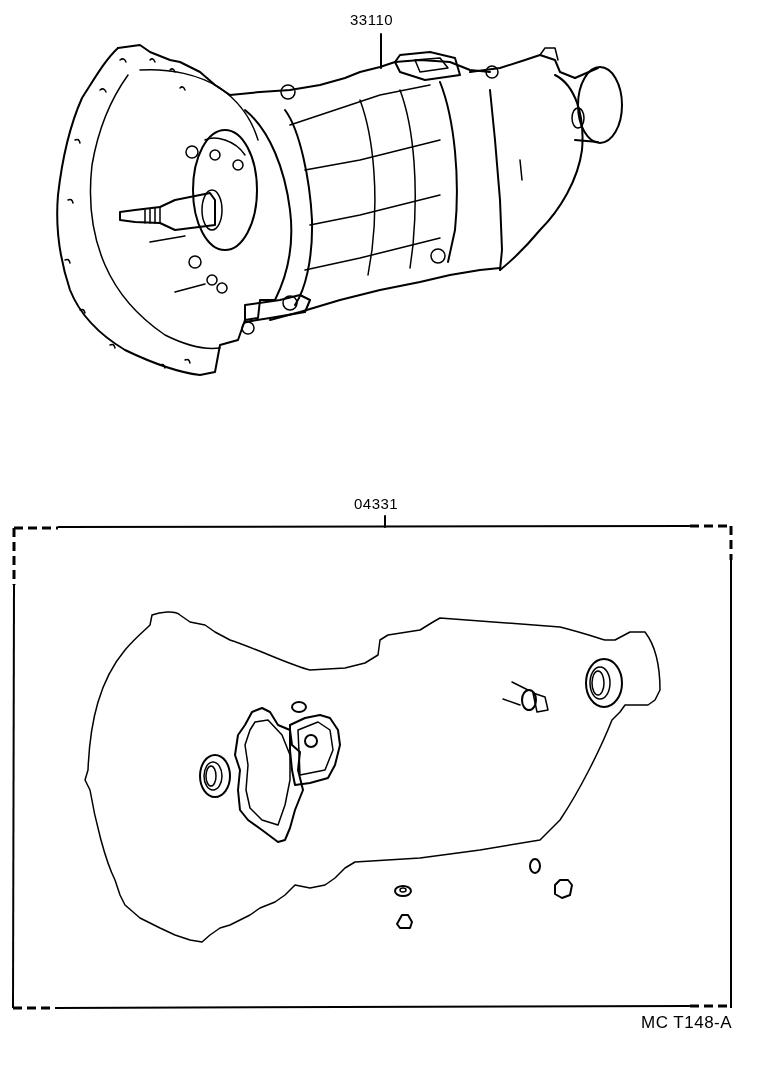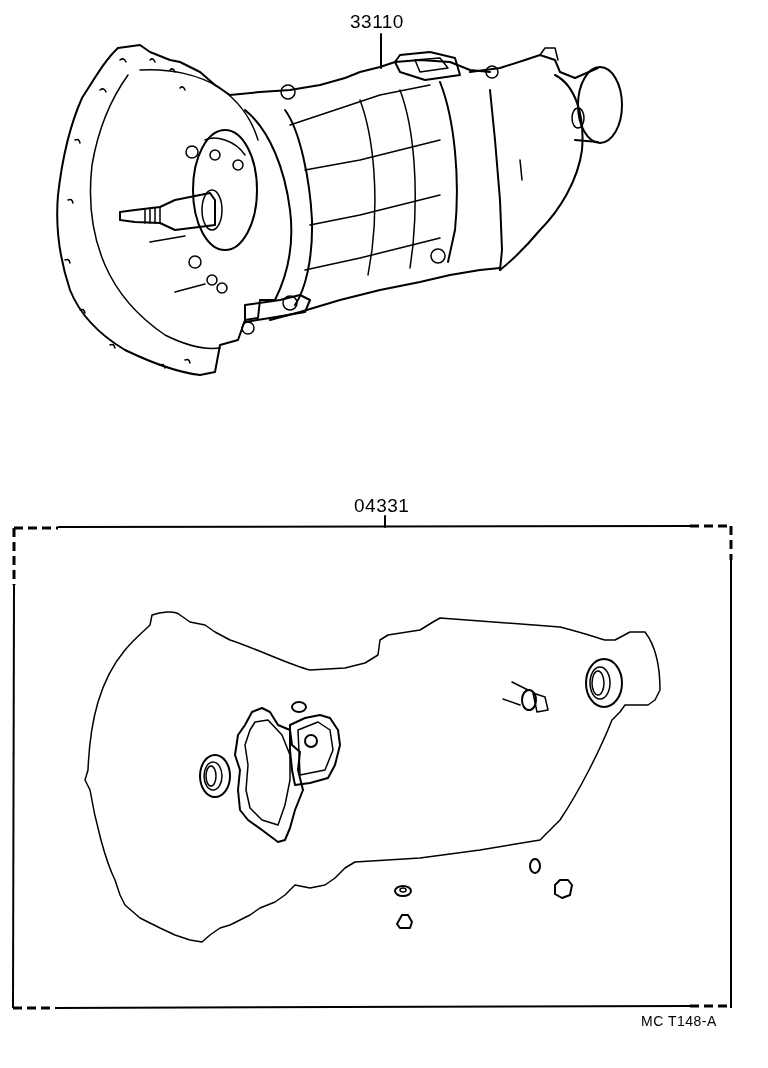--- a/index.html
+++ b/index.html
@@ -1,21 +1,21 @@
 <!DOCTYPE html>
 <html><head>
 <meta charset="utf-8">
 <style>
   html, body { margin: 0; padding: 0; background: #ffffff; }
   body { width: 768px; height: 1068px; position: relative; overflow: hidden; font-family: "Liberation Sans", sans-serif; }
   .diagram { position: absolute; left: 0; top: 0; width: 768px; height: 1068px; }
-  .label { position: absolute; color: #000; font-family: "Liberation Sans", sans-serif; font-size: 19px; letter-spacing: 0.5px; line-height: 1; white-space: nowrap; }
+  .label { position: absolute; color: #000; font-family: "Liberation Sans", sans-serif; font-size: 15px; letter-spacing: 0.5px; line-height: 1; white-space: nowrap; }
   #lbl-33110 { left: 350px; top: 12px; }
   #lbl-04331 { left: 354px; top: 496px; text-align: center; }
-  #lbl-code { left: 641px; top: 1014px; font-size: 14px; }
+  #lbl-code { left: 641px; top: 1014px; font-size: 17px; }
   svg { display: block; }
   .ln { fill: none; stroke: #000; stroke-width: 2; stroke-linejoin: round; stroke-linecap: round; }
   .thin { fill: none; stroke: #000; stroke-width: 1.5; stroke-linejoin: round; stroke-linecap: round; }
   .dash { fill: none; stroke: #000; stroke-width: 3; stroke-dasharray: 9 5; }
   .solidbox { fill: none; stroke: #000; stroke-width: 2; }
 </style>
 </head>
 <body>
 
 <div class="diagram">

